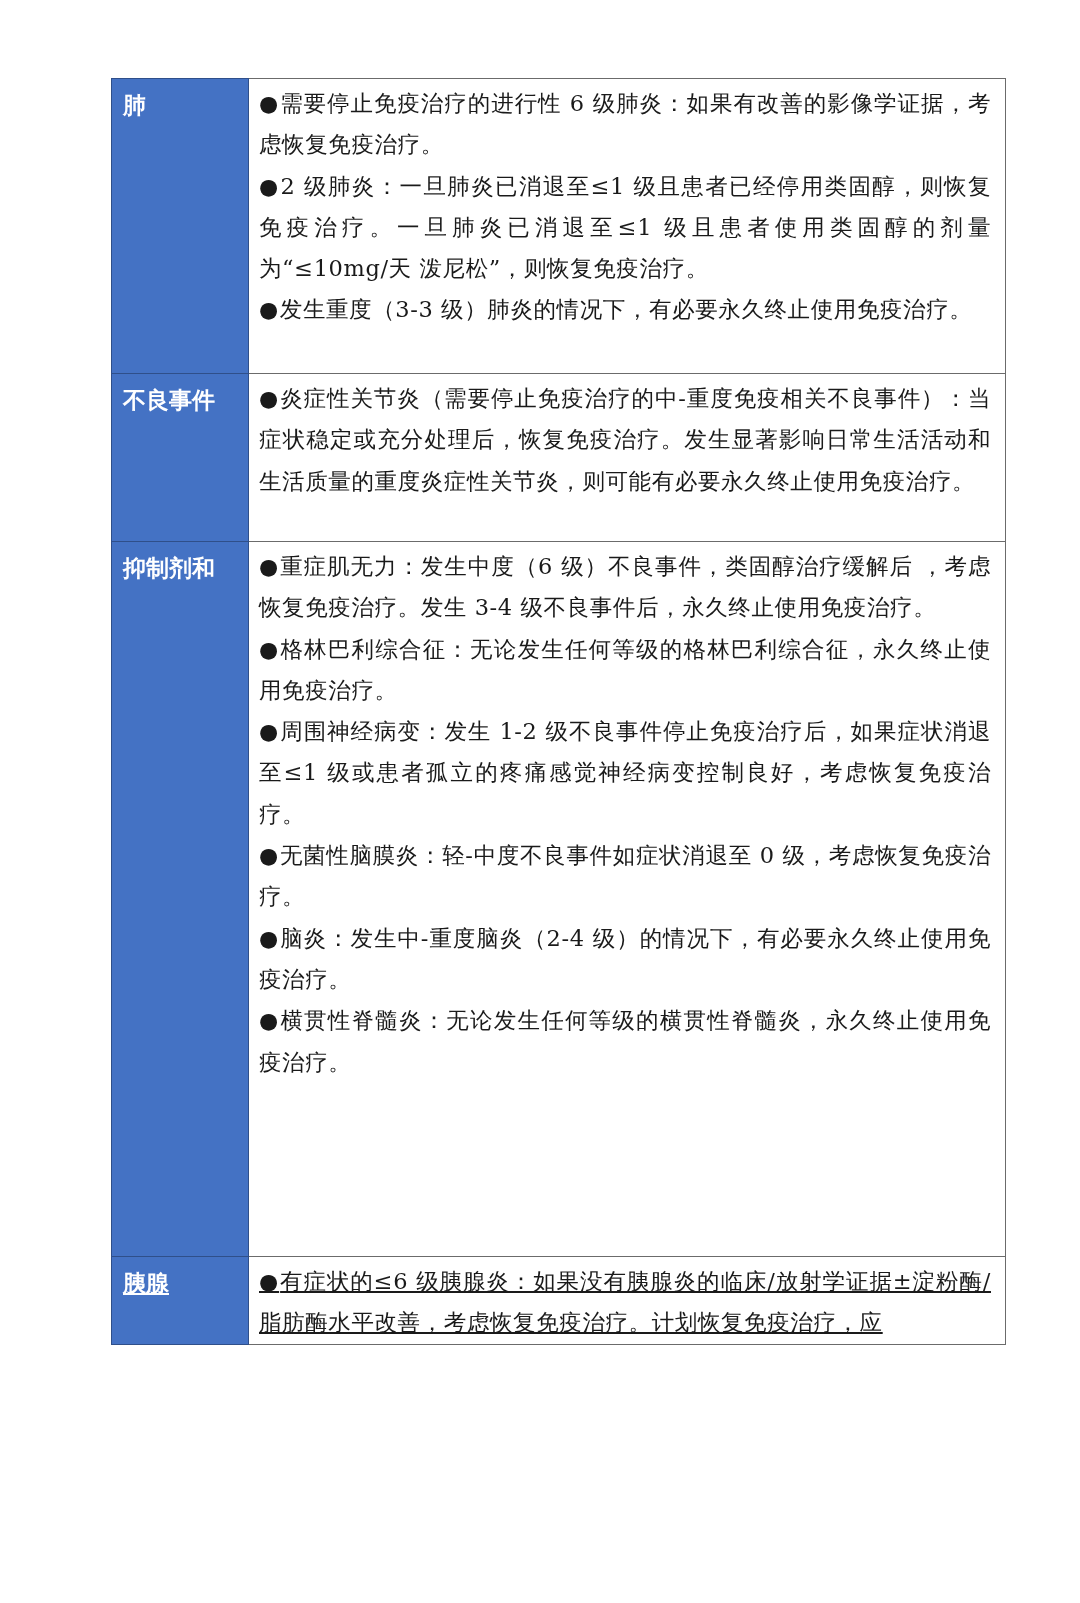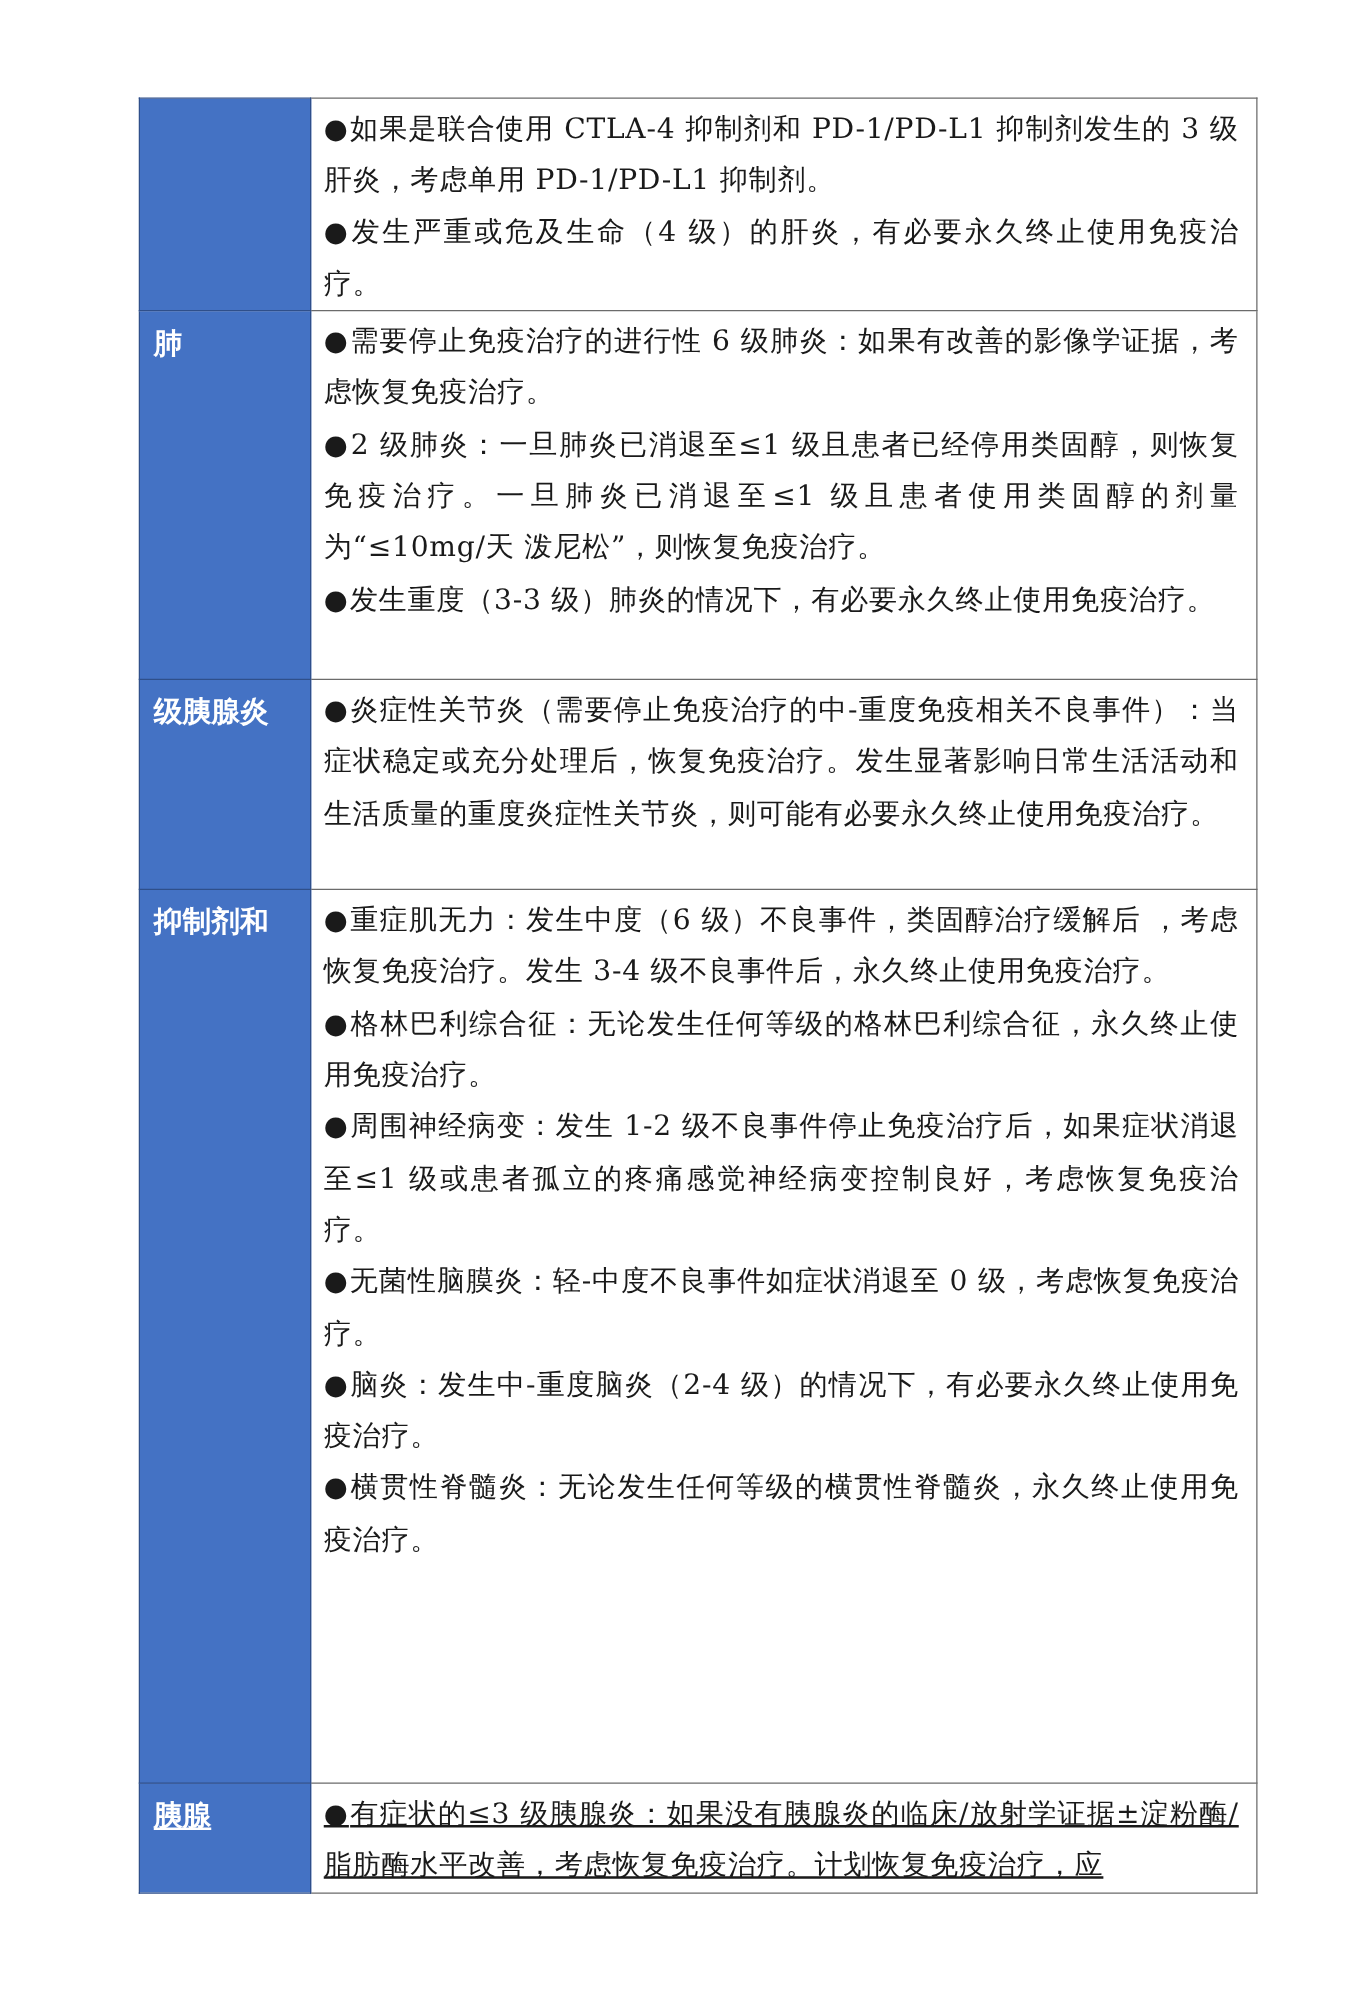--- a/index.html
+++ b/index.html
@@ -30,53 +30,46 @@
   tr.r-msk td { height: 168px; }
   tr.r-neuro td { height: 715px; }
   tr.r-pancreas td { height: 85px; text-decoration: underline; }
 </style>
 </head>
 <body>
 
 <div class="page">
   <table class="guide">
     <tbody>
-      <tr class="r-liver">
-        <td class="organ"></td>
-        <td class="content">
-          <span class="bullet"><span class="dot">●</span><span>如果是联合使用 CTLA-4 抑制剂和 PD-1/PD-L1 抑制剂发生的 3 级肝炎，考虑单用 PD-1/PD-L1 抑制剂。</span></span>
-          <span class="bullet"><span class="dot">●</span><span>发生严重或危及生命（4 级）的肝炎，有必要永久终止使用免疫治疗。</span></span>
-        </td>
-      </tr>
       <tr class="r-lung">
         <td class="organ">肺</td>
         <td class="content">
           <span class="bullet"><span class="dot">●</span><span>需要停止免疫治疗的进行性 6 级肺炎：如果有改善的影像学证据，考虑恢复免疫治疗。</span></span>
           <span class="bullet"><span class="dot">●</span><span>2 级肺炎：一旦肺炎已消退至≤1 级且患者已经停用类固醇，则恢复免疫治疗。一旦肺炎已消退至≤1 级且患者使用类固醇的剂量为“≤10mg/天 泼尼松”，则恢复免疫治疗。</span></span>
           <span class="bullet"><span class="dot">●</span><span>发生重度（3-3 级）肺炎的情况下，有必要永久终止使用免疫治疗。</span></span>
         </td>
       </tr>
       <tr class="r-msk">
-        <td class="organ">级胰腺炎</td>
+        <td class="organ">不良事件</td>
         <td class="content">
           <span class="bullet"><span class="dot">●</span><span>炎症性关节炎（需要停止免疫治疗的中-重度免疫相关不良事件）：当症状稳定或充分处理后，恢复免疫治疗。发生显著影响日常生活活动和生活质量的重度炎症性关节炎，则可能有必要永久终止使用免疫治疗。</span></span>
         </td>
       </tr>
       <tr class="r-neuro">
         <td class="organ">抑制剂和</td>
         <td class="content">
           <span class="bullet"><span class="dot">●</span><span>重症肌无力：发生中度（6 级）不良事件，类固醇治疗缓解后 ，考虑恢复免疫治疗。发生 3-4 级不良事件后，永久终止使用免疫治疗。</span></span>
           <span class="bullet"><span class="dot">●</span><span>格林巴利综合征：无论发生任何等级的格林巴利综合征，永久终止使用免疫治疗。</span></span>
           <span class="bullet"><span class="dot">●</span><span>周围神经病变：发生 1-2 级不良事件停止免疫治疗后，如果症状消退至≤1 级或患者孤立的疼痛感觉神经病变控制良好，考虑恢复免疫治疗。</span></span>
           <span class="bullet"><span class="dot">●</span><span>无菌性脑膜炎：轻-中度不良事件如症状消退至 0 级，考虑恢复免疫治疗。</span></span>
           <span class="bullet"><span class="dot">●</span><span>脑炎：发生中-重度脑炎（2-4 级）的情况下，有必要永久终止使用免疫治疗。</span></span>
           <span class="bullet"><span class="dot">●</span><span>横贯性脊髓炎：无论发生任何等级的横贯性脊髓炎，永久终止使用免疫治疗。</span></span>
         </td>
       </tr>
       <tr class="r-pancreas">
         <td class="organ">胰腺</td>
         <td class="content">
-          <span class="bullet"><span class="dot">●</span><span>有症状的≤3 级胰腺炎：如果没有胰腺炎的临床/放射学证据±淀粉酶/脂肪酶水平改善，考虑恢复免疫治疗。计划恢复免疫治疗，应</span></span>
+          <span class="bullet"><span class="dot">●</span><span>有症状的≤6 级胰腺炎：如果没有胰腺炎的临床/放射学证据±淀粉酶/脂肪酶水平改善，考虑恢复免疫治疗。计划恢复免疫治疗，应</span></span>
         </td>
       </tr>
     </tbody>
   </table>
 </div>
 
 </body></html>

